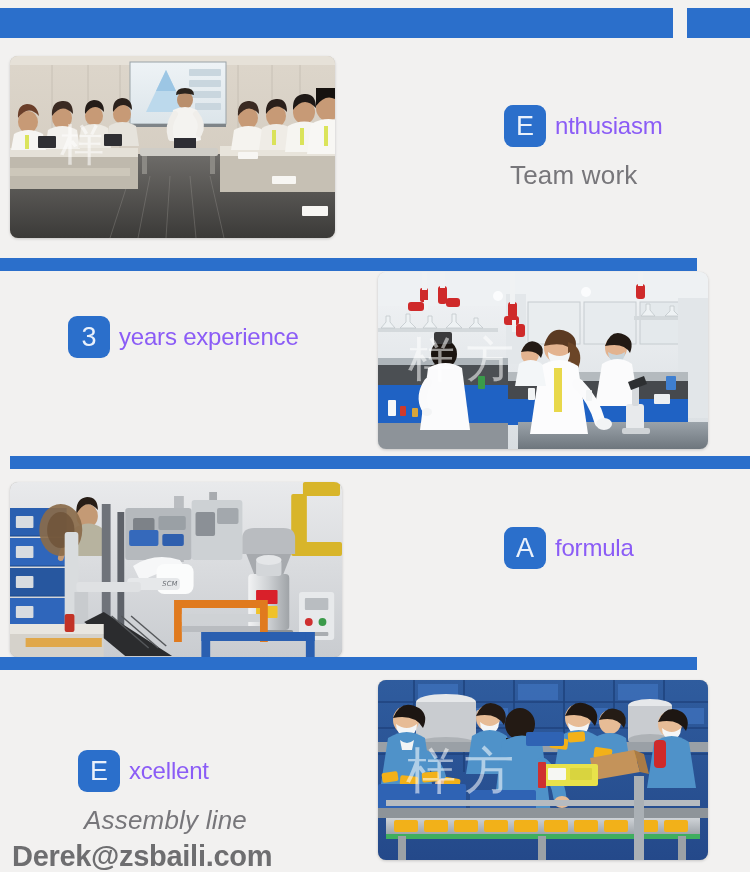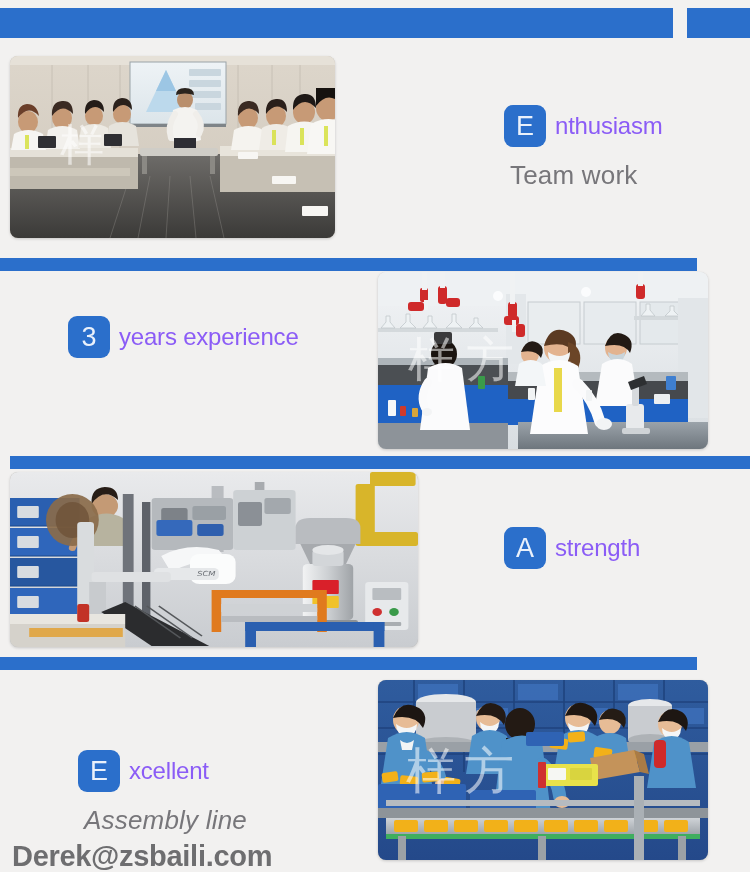--- a/index.html
+++ b/index.html
@@ -57,21 +57,21 @@
   
   .photo {
     position: absolute;
     border-radius: 8px;
     overflow: hidden;
     background: #b9b6b1;
     box-shadow: 0 1px 3px rgba(0,0,0,0.18);
   }
   .photo-1 { left: 10px;  top: 56px;  width: 325px; height: 182px; }
   .photo-2 { left: 378px; top: 272px; width: 330px; height: 177px; }
-  .photo-3 { left: 10px;  top: 472px; width: 408px; height: 175px; font-style: italic; }
+  .photo-3 { left: 10px;  top: 482px; width: 332px; height: 175px; font-style: italic; }
   .photo-4 { left: 378px; top: 680px; width: 330px; height: 180px; }
   .photo svg { display: block; width: 100%; height: 100%; }
 
   
   .feature {
     position: absolute;
   }
   .feature-row {
     display: flex;
     align-items: center;
@@ -530,21 +530,21 @@
     <rect x="0" y="152" width="96" height="23" fill="#d5d2cb"></rect>
     <rect x="16" y="156" width="78" height="9" fill="#e0a84a"></rect>
 
     <rect x="56" y="132" width="10" height="18" rx="2" fill="#c23226"></rect>
   </svg>
 </div>
 
 <div class="feature feature-3">
   <div class="feature-row">
     <span class="badge badge-lg">A</span>
-    <span class="headline">strength</span>
+    <span class="headline">formula</span>
   </div>
 </div>
 
 <div class="divider divider-3"></div>
 
 <div class="photo photo-4">
   <svg viewBox="0 0 330 180" preserveAspectRatio="none">
     <defs>
       <linearGradient id="asbg" x1="0" y1="0" x2="0" y2="1">
         <stop offset="0%" stop-color="#2f5c9e"></stop>

